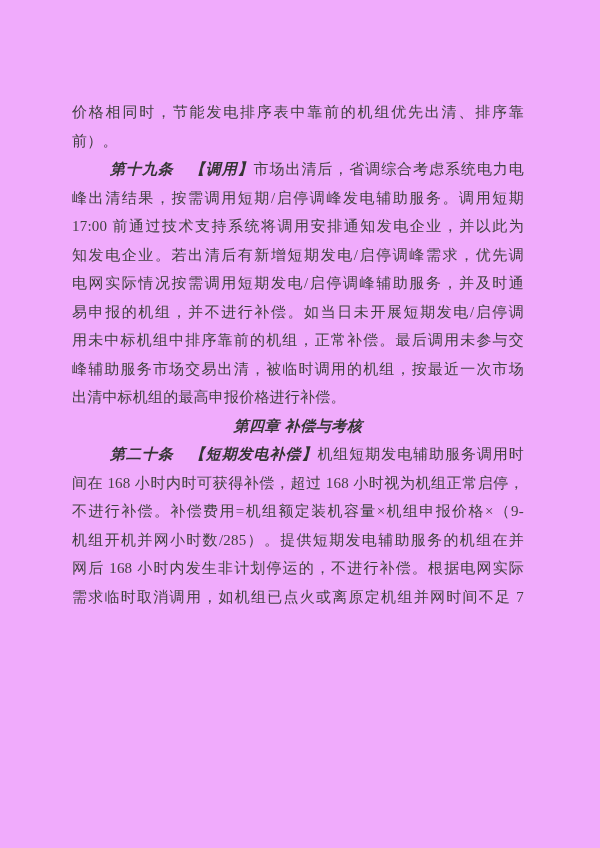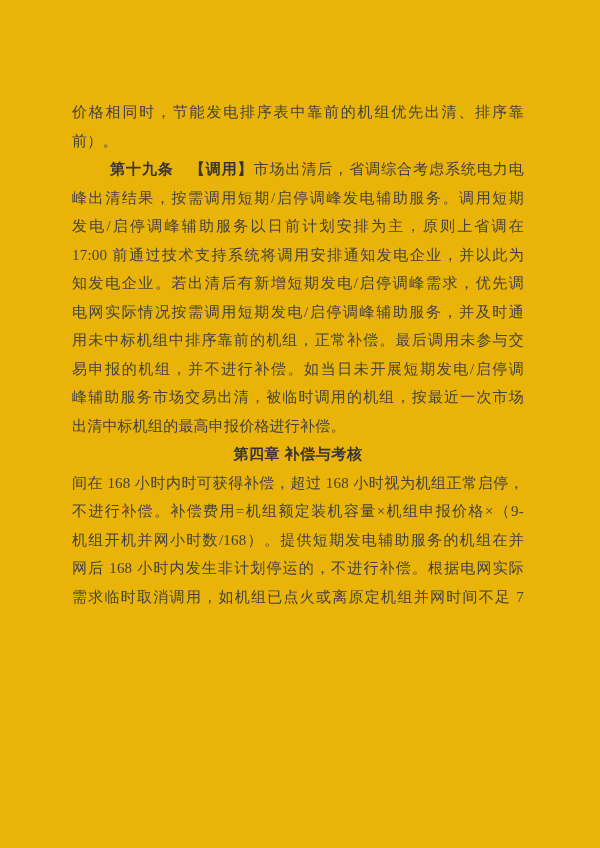--- a/index.html
+++ b/index.html
@@ -4,21 +4,21 @@
 <style>
   html, body {
     margin: 0;
     padding: 0;
     background: #ffffff;
   }
   .page {
     position: relative;
     width: 600px;
     height: 848px;
-    background: #eab308;
+    background: #f0abfc;
     overflow: hidden;
     font-family: "Liberation Serif", serif;
   }
   .text-block {
     position: absolute;
     left: 72px;
     top: 98px;
     width: 452px;
     color: #424242;
     font-size: 15px;
@@ -41,48 +41,49 @@
   .heading .line {
     text-align: left;
     text-align-last: center;
     font-weight: bold;
     color: #333333;
     letter-spacing: 0.6px;
   }
   b {
     font-weight: bold;
     color: #353535;
+    font-style: italic;
   }
   span { color: inherit; }
 </style>
 </head>
 <body>
 
 <div class="page">
   <div class="text-block" id="doc">
       <div class="block paragraph">
         <div class="line just"><span>价格相同时，节能发电排序表中靠前的机组优先出清、排序靠</span></div>
         <div class="line"><span>前）。</span></div>
       </div>
       <div class="block paragraph">
         <div class="line just indent"><b>第十九条　【调用】</b><span>市场出清后，省调综合考虑系统电力电</span></div>
         <div class="line just"><span>峰出清结果，按需调用短期/启停调峰发电辅助服务。调用短期</span></div>
-        <div class="line just"><span>发电/启停调峰辅助服务以日前计划安排为主，原则上省调在</span></div>
         <div class="line just"><span>17:00 前通过技术支持系统将调用安排通知发电企业，并以此为</span></div>
         <div class="line just"><span>知发电企业。若出清后有新增短期发电/启停调峰需求，优先调</span></div>
         <div class="line just"><span>电网实际情况按需调用短期发电/启停调峰辅助服务，并及时通</span></div>
+        <div class="line just"><span>易申报的机组，并不进行补偿。如当日未开展短期发电/启停调</span></div>
         <div class="line just"><span>用未中标机组中排序靠前的机组，正常补偿。最后调用未参与交</span></div>
-        <div class="line just"><span>易申报的机组，并不进行补偿。如当日未开展短期发电/启停调</span></div>
         <div class="line just"><span>峰辅助服务市场交易出清，被临时调用的机组，按最近一次市场</span></div>
         <div class="line"><span>出清中标机组的最高申报价格进行补偿。</span></div>
       </div>
       <div class="block heading">
         <div class="line"><b>第四章 补偿与考核</b></div>
       </div>
       <div class="block paragraph">
+        <div class="line just indent"><b>第二十条　【短期发电补偿】</b><span>机组短期发电辅助服务调用时</span></div>
         <div class="line just"><span>间在 168 小时内时可获得补偿，超过 168 小时视为机组正常启停，</span></div>
         <div class="line just"><span>不进行补偿。补偿费用=机组额定装机容量×机组申报价格×（9-</span></div>
-        <div class="line just"><span>机组开机并网小时数/168）。提供短期发电辅助服务的机组在并</span></div>
+        <div class="line just"><span>机组开机并网小时数/285）。提供短期发电辅助服务的机组在并</span></div>
         <div class="line just"><span>网后 168 小时内发生非计划停运的，不进行补偿。根据电网实际</span></div>
         <div class="line just"><span>需求临时取消调用，如机组已点火或离原定机组并网时间不足 7</span></div>
       </div>
     </div>
 </div>
 
 </body></html>

